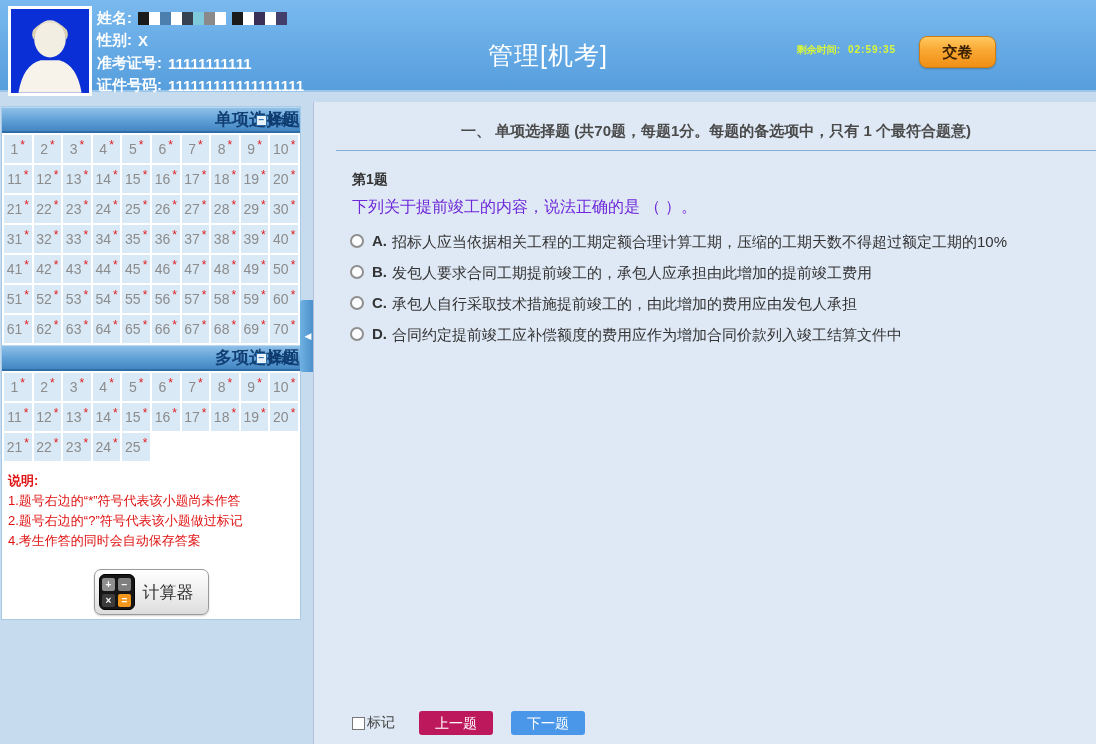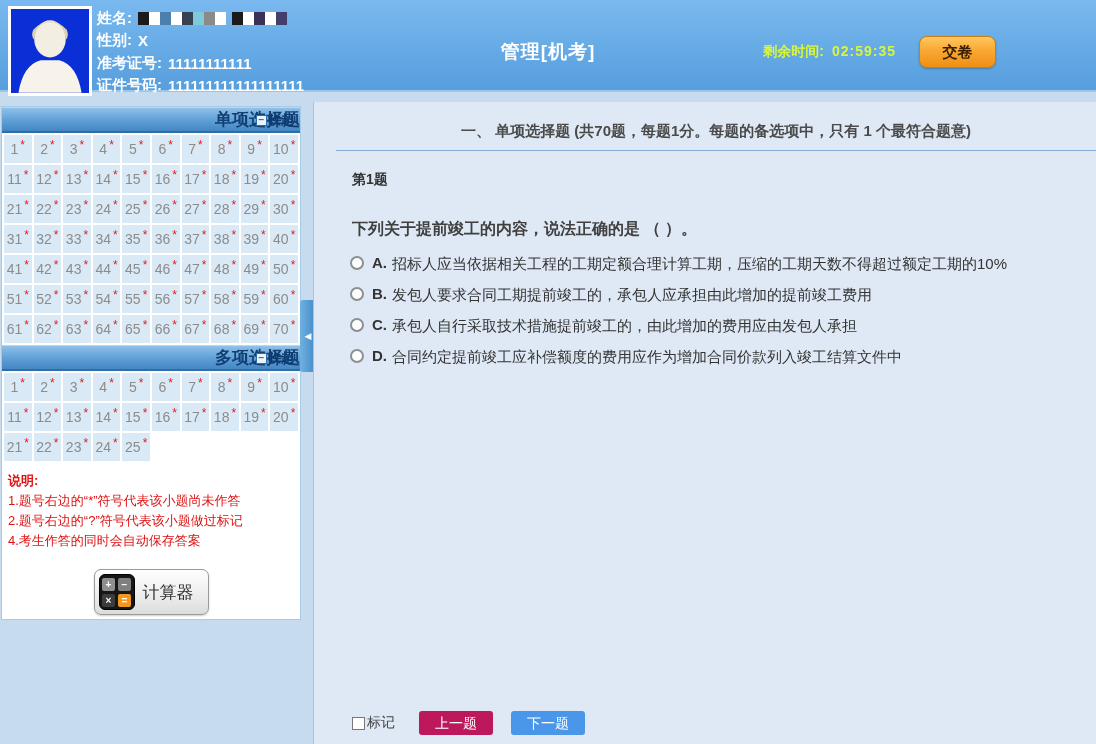--- a/index.html
+++ b/index.html
@@ -21,23 +21,23 @@
     border:3px solid #ffffff; background:#0a2fd6; overflow:hidden;
   }
   .photo svg { display:block; width:100%; height:100%; }
   .info { position:absolute; left:97px; top:7px; display:flex; flex-direction:column; }
   .info-row { height:22.5px; display:flex; align-items:center; color:#ffffff; font-weight:bold; font-size:15px; white-space:nowrap; }
   .info-row .val { margin-left:6px; }
   .redacted { display:inline-flex; margin-left:6px; height:13px; }
   .redacted span { display:inline-block; width:11px; height:13px; }
   .app-title {
     position:absolute; left:50%; top:39px; transform:translateX(-50%);
-    color:#ffffff; font-size:19px; font-weight:bold; letter-spacing:1px;
-  }
-  .timer { position:absolute; right:200px; top:43px; font-size:14px; font-weight:bold; color:#d9f63a; white-space:nowrap; }
+    color:#ffffff; font-size:25px; font-weight:normal; letter-spacing:1px;
+  }
+  .timer { position:absolute; right:200px; top:43px; font-size:10px; font-weight:bold; color:#d9f63a; white-space:nowrap; }
   .timer .t-val { margin-left:8px; letter-spacing:1px; }
   .submit-btn {
     position:absolute; right:100px; top:36px; width:77px; height:32px;
     background:linear-gradient(180deg,#ffc85e 0%,#f9a833 45%,#f08f15 100%);
     border:1px solid #cf7d10; border-radius:8px;
     font-size:15px; font-weight:bold; color:#3a2000; text-align:center; line-height:30px;
     cursor:pointer; box-shadow:0 1px 2px rgba(0,0,0,.25);
   }
 
   
@@ -102,21 +102,21 @@
     position:absolute; left:313px; top:102px; width:783px; height:642px;
     background:#dfe9f5; border-left:1px solid #b4bfdb;
   }
   .section-header {
     margin:20px 0 0 22px; padding-bottom:9px;
     font-size:15px; font-weight:bold; color:#4a4a4a;
     border-bottom:1px solid #86add5;
     text-align:center;
   }
   .q-number { margin:20px 4px 0 38px; font-size:14px; font-weight:bold; color:#333333; }
-  .q-text { margin:30px 0 0 38px; font-size:16px; font-weight:bold; color:#404040; }
+  .q-text { margin:8px 0 0 38px; font-size:16px; font-weight:normal; color:#6d28d9; }
   .options { margin:14px 0 0 36px; }
   .option-row { display:flex; align-items:flex-start; margin-top:11px; cursor:pointer; }
   .radio {
     flex:0 0 auto; width:14px; height:14px; border:2px solid #8f8f8f; border-radius:50%;
     background:#fbfdff; margin:2px 8px 0 0;
   }
   .opt-letter { font-weight:bold; color:#333333; font-size:15px; margin-right:5px; }
   .opt-text { color:#333333; font-size:15px; line-height:20px; }
   .bottom-bar {
     position:absolute; left:38px; bottom:9px; display:flex; align-items:center;

